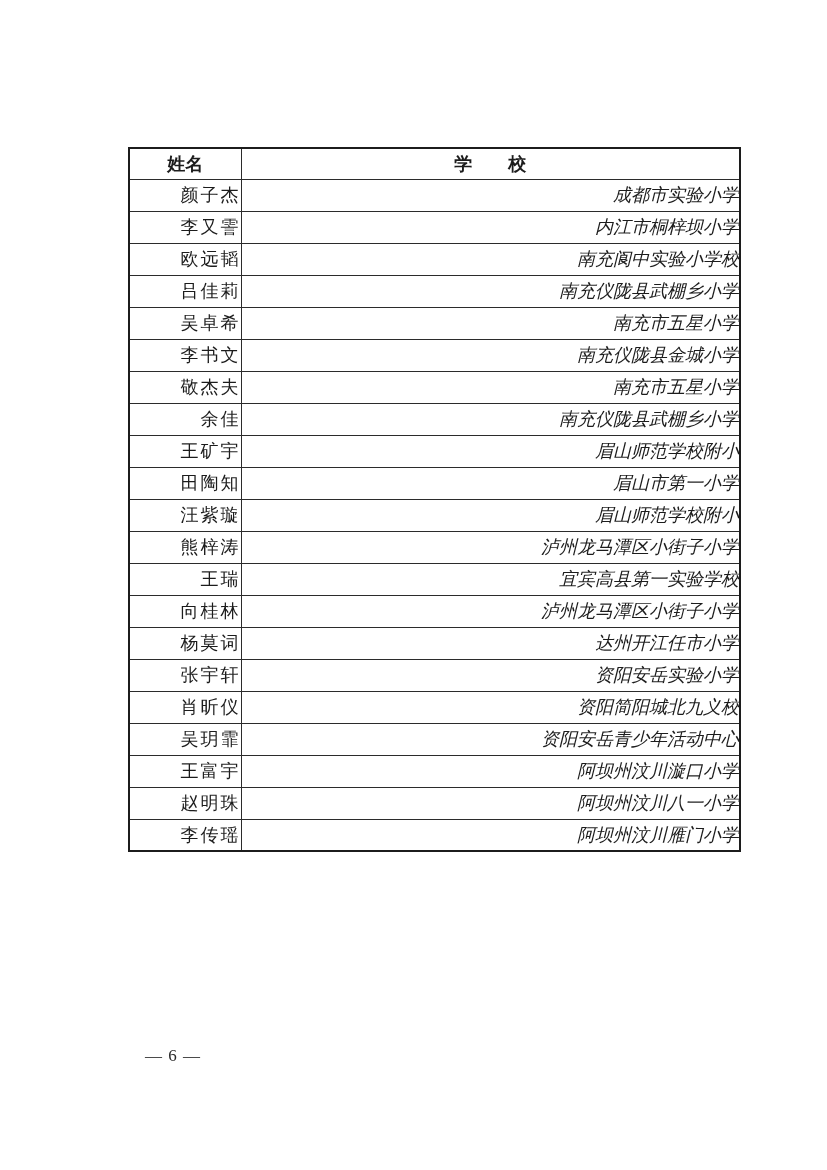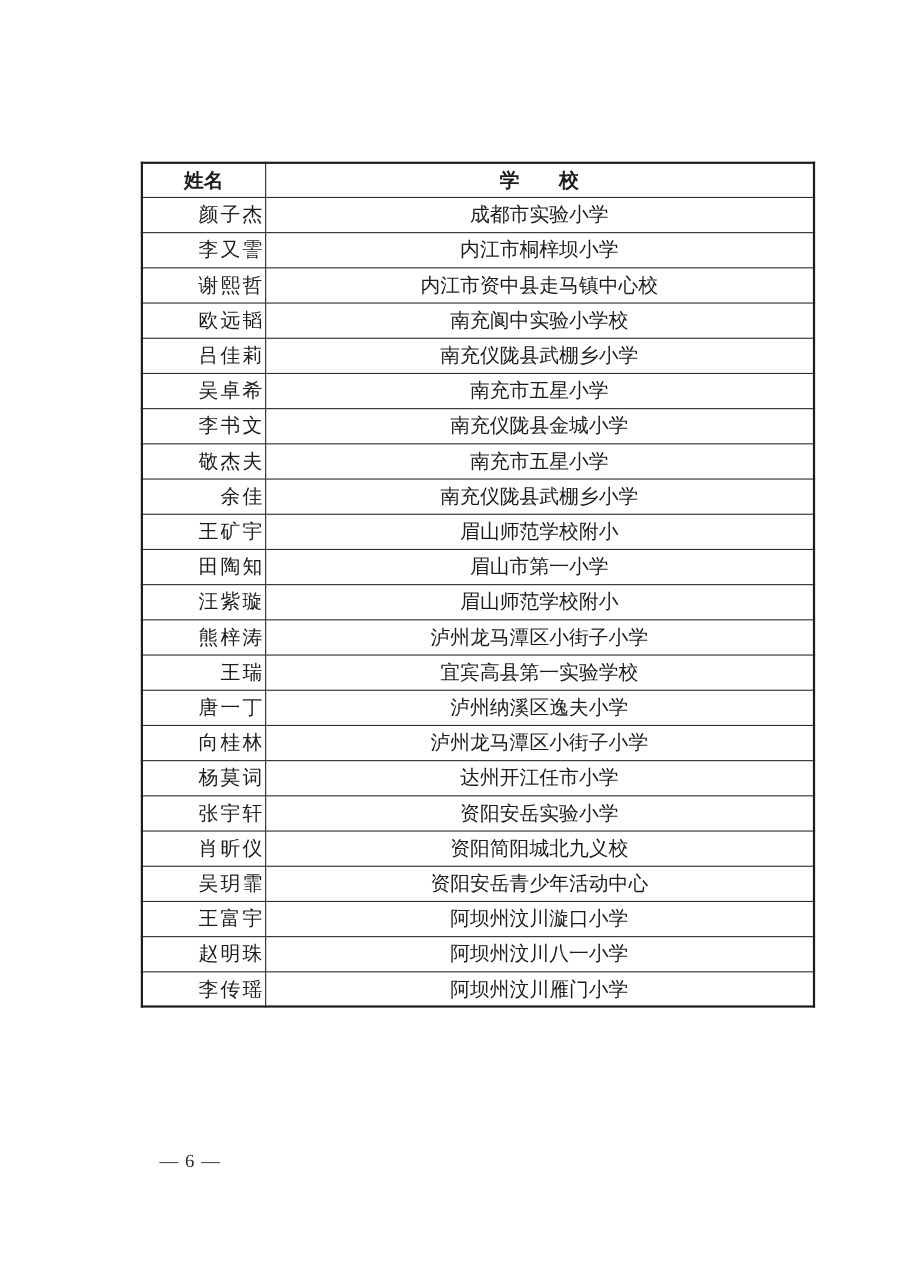--- a/index.html
+++ b/index.html
@@ -45,22 +45,23 @@
   table.roster thead th {
     font-weight: bold;
     text-align: center;
     height: 31px;
   }
   td.name-cell {
     text-align: right;
     letter-spacing: 2px;
   }
   td.school-cell {
-    text-align: center;
+    text-align: right;
     padding-left: 10px;
+    font-style: italic;
   }
   .page-number {
     position: absolute;
     left: 127px;
     top: 1046px;
     font-size: 17px;
     color: #2a2a2a;
     white-space: pre;
     letter-spacing: 1px;
   }
@@ -85,24 +86,20 @@
   <tr>
     <td class="name-cell">颜子杰</td>
     <td class="school-cell">成都市实验小学</td>
   </tr>
 
   <tr>
     <td class="name-cell">李又霅</td>
     <td class="school-cell">内江市桐梓坝小学</td>
   </tr>
 
-  <tr>
-    <td class="name-cell">谢熙哲</td>
-    <td class="school-cell">内江市资中县走马镇中心校</td>
-  </tr>
 
   <tr>
     <td class="name-cell">欧远韬</td>
     <td class="school-cell">南充阆中实验小学校</td>
   </tr>
 
   <tr>
     <td class="name-cell">吕佳莉</td>
     <td class="school-cell">南充仪陇县武棚乡小学</td>
   </tr>
@@ -148,24 +145,20 @@
   <tr>
     <td class="name-cell">熊梓涛</td>
     <td class="school-cell">泸州龙马潭区小街子小学</td>
   </tr>
 
   <tr>
     <td class="name-cell">王瑞</td>
     <td class="school-cell">宜宾高县第一实验学校</td>
   </tr>
 
-  <tr>
-    <td class="name-cell">唐一丁</td>
-    <td class="school-cell">泸州纳溪区逸夫小学</td>
-  </tr>
 
   <tr>
     <td class="name-cell">向桂林</td>
     <td class="school-cell">泸州龙马潭区小街子小学</td>
   </tr>
 
   <tr>
     <td class="name-cell">杨莫词</td>
     <td class="school-cell">达州开江任市小学</td>
   </tr>

